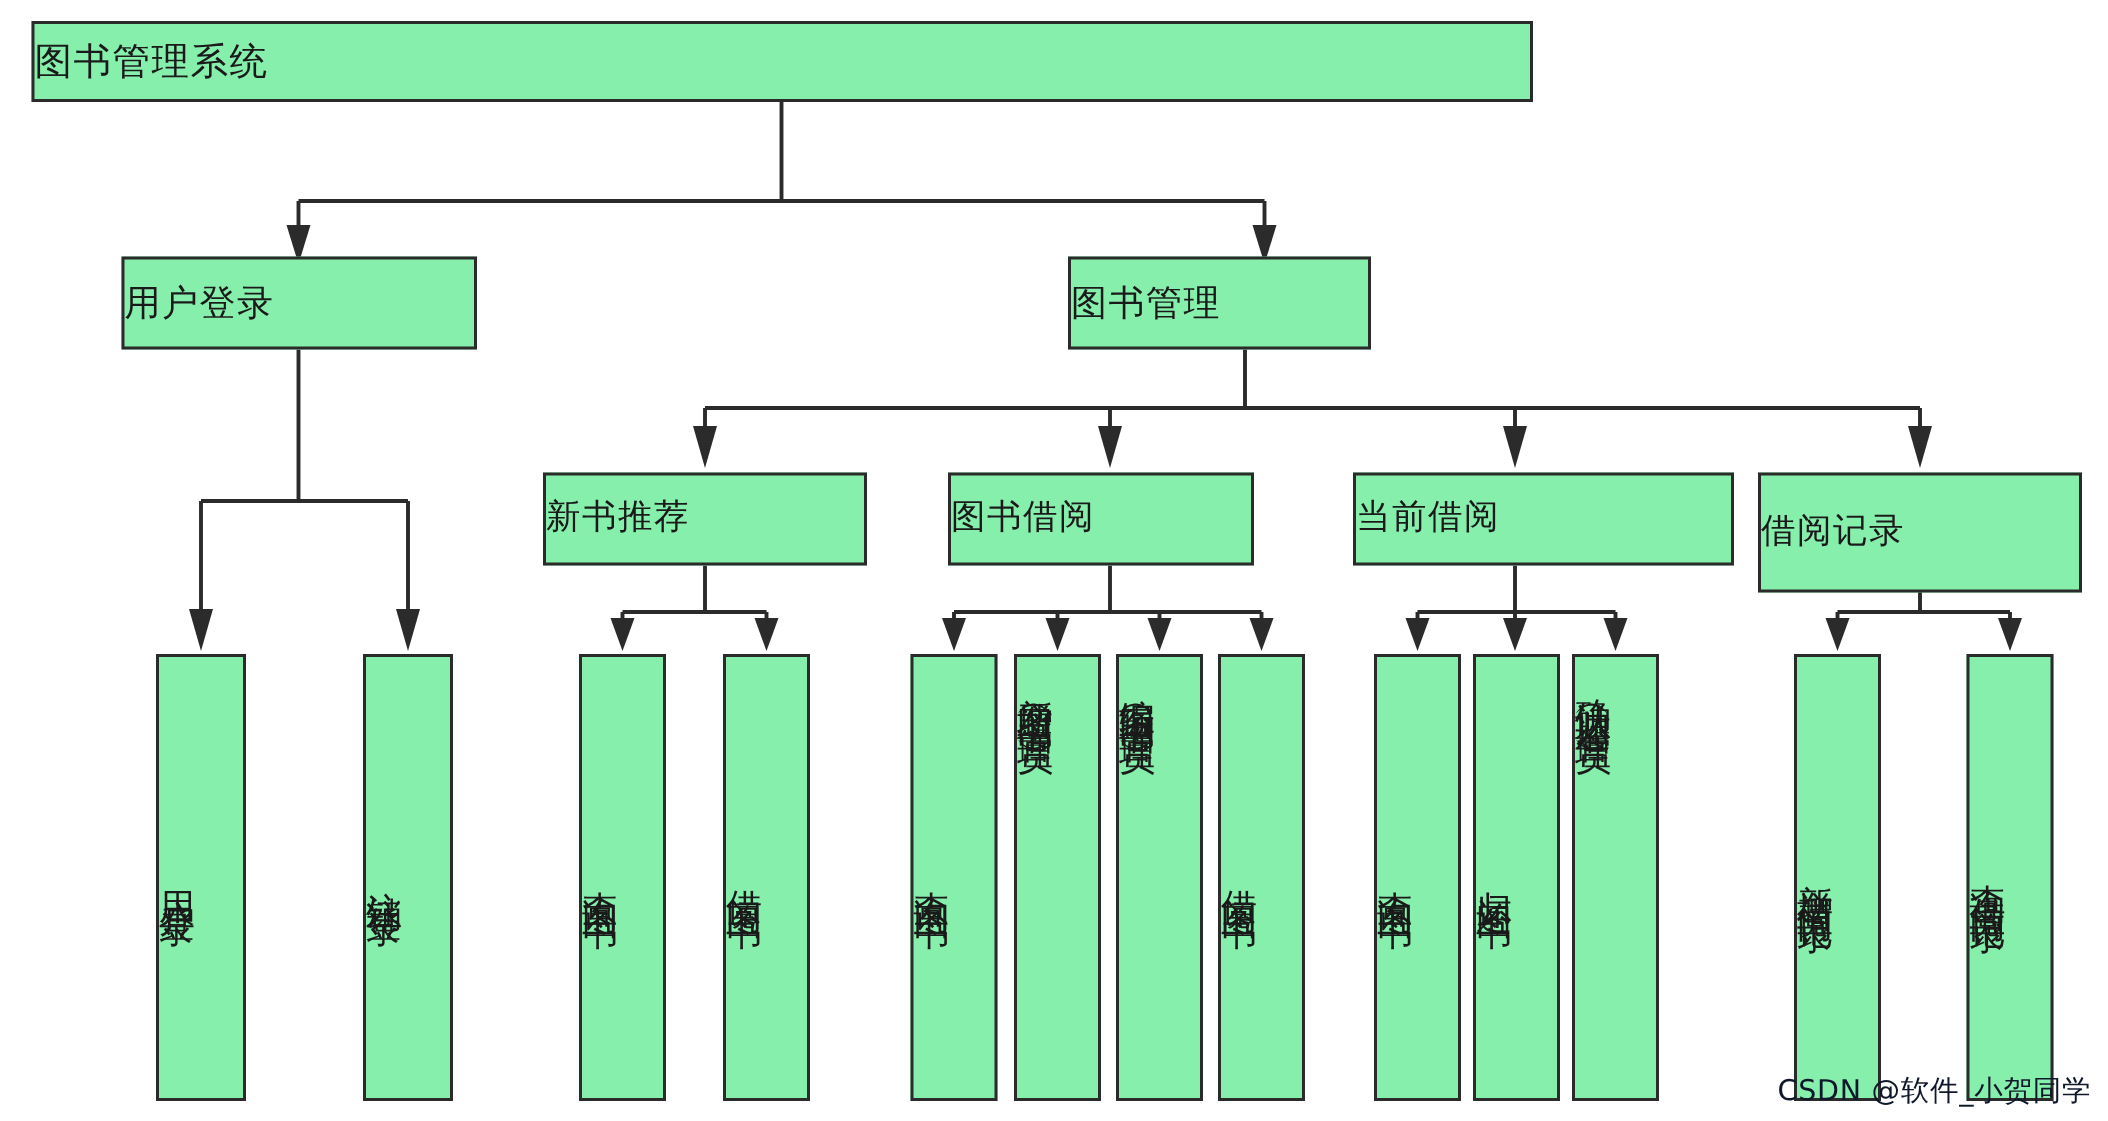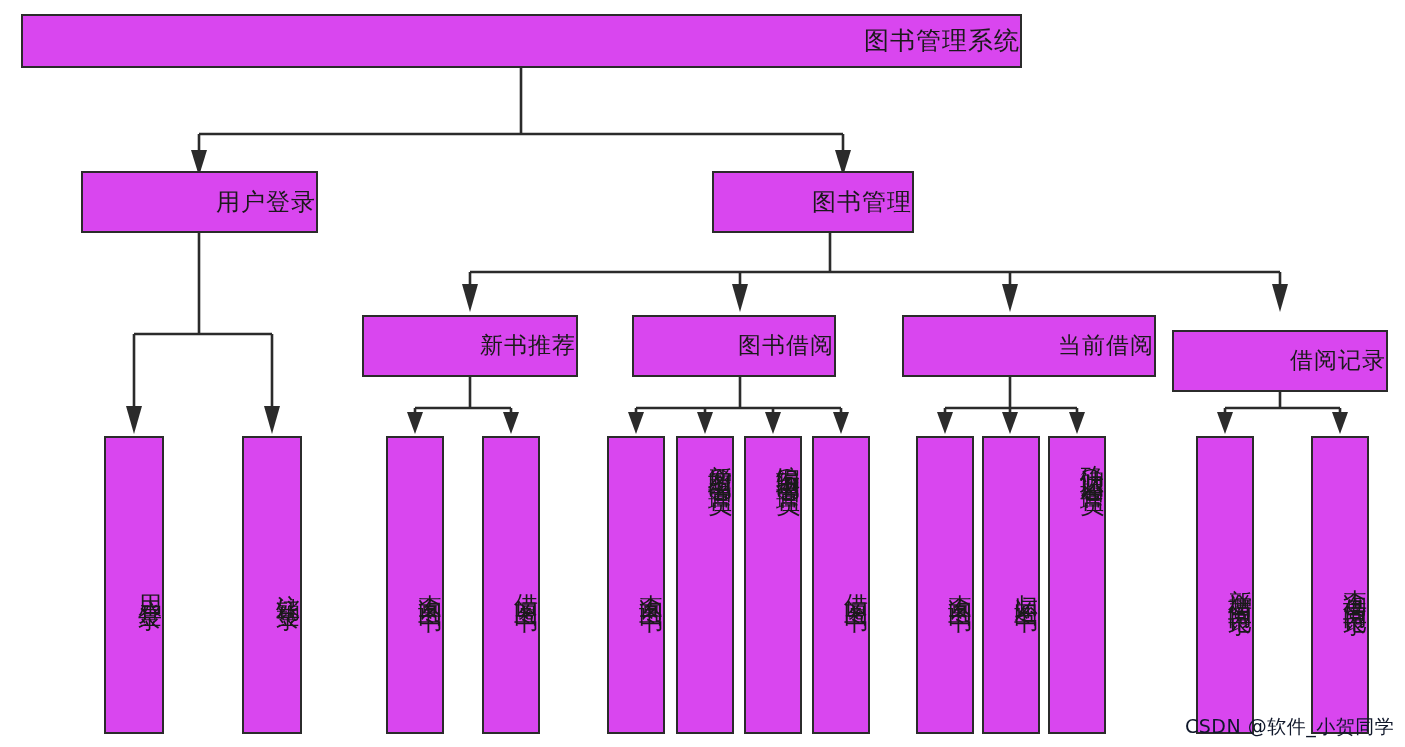--- a/index.html
+++ b/index.html
@@ -14,24 +14,24 @@
     position: relative;
     width: 1405px;
     height: 747px;
     background: #ffffff;
     overflow: hidden;
   }
   .node {
     position: absolute;
     box-sizing: border-box;
     border: 2px solid #2b2b2b;
-    background: #d946ef;
+    background: #86efac;
     display: flex;
     align-items: center;
-    justify-content: flex-end;
+    justify-content: flex-start;
     color: #1a1a1a;
   }
   .node-label {
     display: block;
     text-align: center;
     line-height: 1.18;
     letter-spacing: 1px;
   }
   
   .tier-root .node-label { font-size: 25px; }
@@ -159,21 +159,21 @@
 
   <div class="node tier-3" style="left:362px; top:315px; width:216px; height:62px;">
     <span class="node-label">新书推荐</span>
   </div>
   <div class="node tier-3" style="left:632px; top:315px; width:204px; height:62px;">
     <span class="node-label">图书借阅</span>
   </div>
   <div class="node tier-3" style="left:902px; top:315px; width:254px; height:62px;">
     <span class="node-label">当前借阅</span>
   </div>
-  <div class="node tier-3" style="left:1172px; top:330px; width:216px; height:62px;">
+  <div class="node tier-3" style="left:1172px; top:315px; width:216px; height:80px;">
     <span class="node-label">借阅记录</span>
   </div>
 
   <div class="node leaf leaf-mid" style="left:104px; top:436px; width:60px; height:298px;">
     <span class="node-label">用户登录</span>
   </div>
   <div class="node leaf leaf-mid" style="left:242px; top:436px; width:60px; height:298px;">
     <span class="node-label">注销登录</span>
   </div>
 

